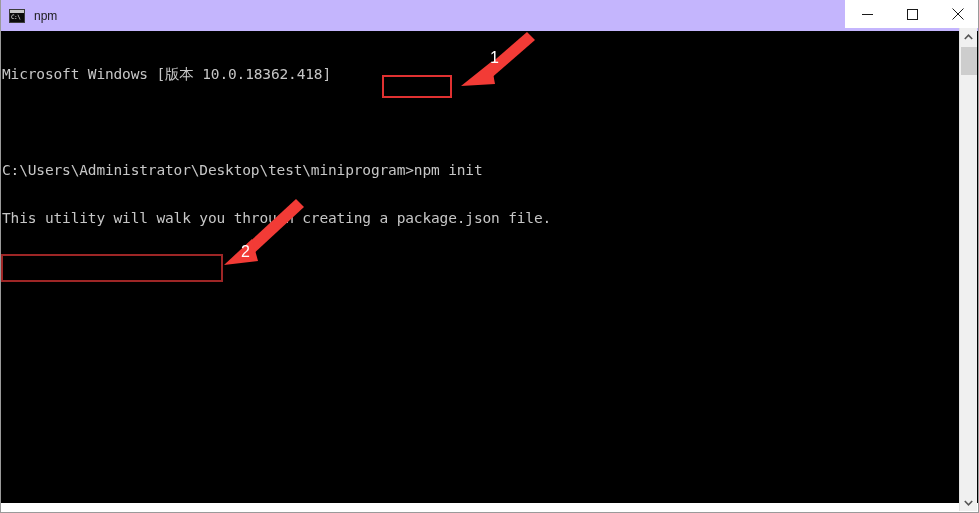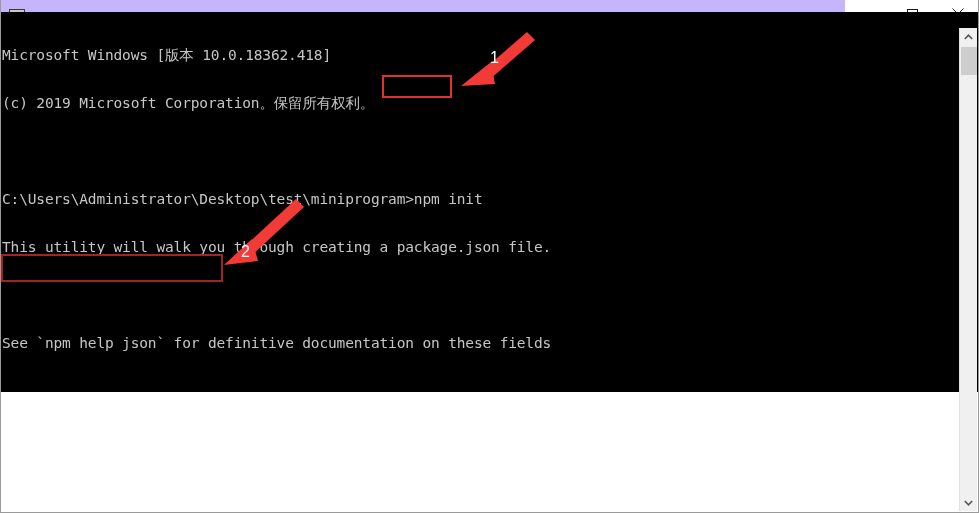--- a/index.html
+++ b/index.html
@@ -92,23 +92,23 @@
     justify-content: center;
     background: #ffffff;
     position: relative;
   }
   .winbtn svg { display: block; }
 
   
   #console {
     position: absolute;
     left: 0;
-    top: 12px;
-    width: 979px;
-    height: 380px;
+    top: 31px;
+    width: 979px;
+    height: 472px;
     background: #000000;
     box-sizing: border-box;
     overflow: hidden;
   }
   #console-text {
     position: absolute;
     left: 1px;
     top: 3px;
     width: 950px;
     font-family: "DejaVu Sans Mono", monospace;
@@ -211,26 +211,24 @@
         <svg width="12" height="12" viewBox="0 0 12 12">
           <path d="M0.5 0.5 L11.5 11.5 M11.5 0.5 L0.5 11.5" stroke="#1a1a1a" stroke-width="1" fill="none"></path>
         </svg>
       </div>
     </div>
   </div>
 
   <div id="console">
     <div id="console-text">
       <div class="cline">Microsoft Windows [版本 10.0.18362.418]</div>
-      <div class="cline">(c) 2019 Microsoft Corporation。保留所有权利。</div>
       <div class="cline"></div>
       <div class="cline">C:\Users\Administrator\Desktop\test\miniprogram&gt;npm init</div>
       <div class="cline">This utility will walk you through creating a package.json file.</div>
       <div class="cline"></div>
-      <div class="cline">See `npm help json` for definitive documentation on these fields</div>
       <div class="cline"></div>
       
       
       
       
       
     </div>
   </div>
 
   <div id="scrollbar">

